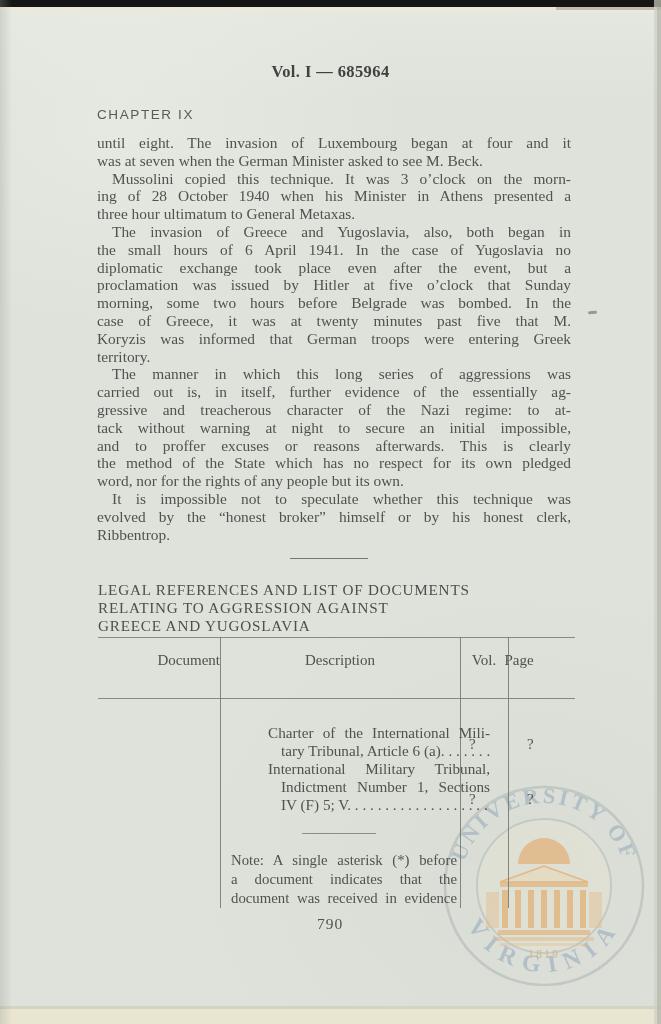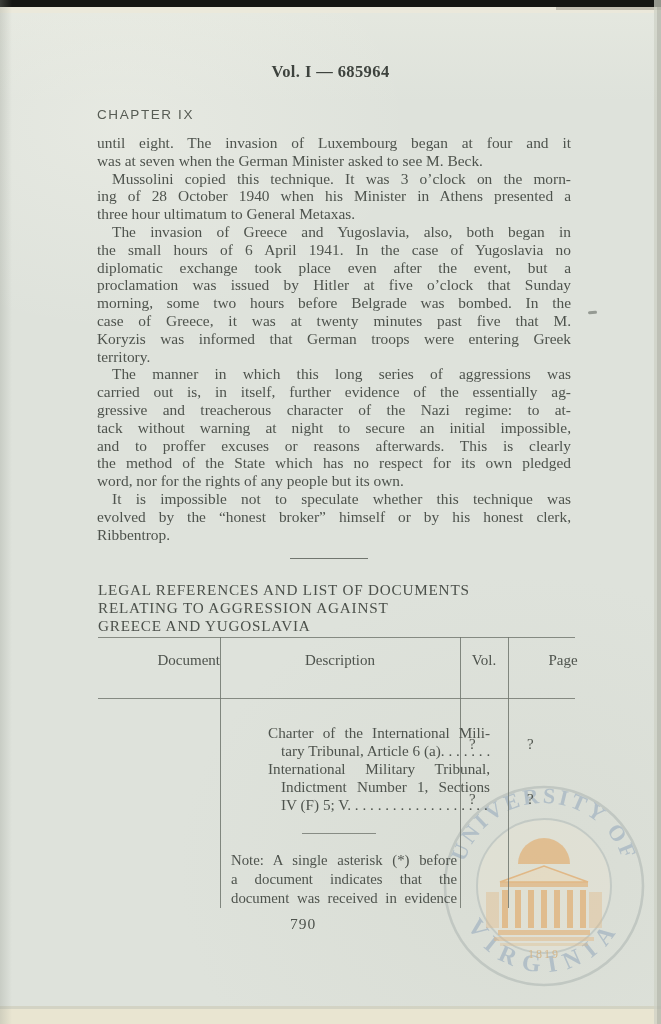--- a/index.html
+++ b/index.html
@@ -45,37 +45,37 @@
   
   .hrule{position:absolute;height:0;border-top:1.3px solid #757a72;opacity:.85;}
   .rule-top{left:98px;top:637px;width:477px;}
   .rule-head{left:98px;top:698px;width:477px;}
   .vline{position:absolute;top:637px;height:271px;width:0;border-left:1.2px solid #70756d;opacity:.85;}
   .v1{left:220px;} .v2{left:460px;} .v3{left:508px;}
   .colhead{position:absolute;top:652px;font-size:15px;color:#4e534d;text-align:center;}
   .ch-doc{left:98px;width:122px;text-align:right;}
   .ch-desc{left:220px;width:240px;}
   .ch-vol{left:460px;width:48px;}
-  .ch-page{left:509px;width:60px;padding-left:24px;}
+  .ch-page{left:489px;width:60px;}
 
   .desc-block{position:absolute;left:232px;top:724px;width:222px;font-size:15.2px;margin-left:36px;}
   .dl{height:17.9px;line-height:17.9px;white-space:nowrap;overflow:hidden;text-align:left;}
   .dl.j{text-align:justify;text-align-last:justify;}
   .dl.ind2{padding-left:13px;}
 
   .qmark{position:absolute;font-size:15px;color:#51564f;}
   .q-vol{left:461px;width:46px;padding-left:8px;}
   .q-page{left:509px;width:58px;padding-left:18px;}
   .q-r1{top:736px;} .q-r2{top:791px;}
 
   .note-divider{position:absolute;left:302px;top:833px;width:74px;border-top:1.2px solid #72776f;opacity:.8;}
   .note-block{position:absolute;left:231px;top:843px;width:226px;font-size:14.8px;margin-top:8px;}
   .nl{height:19px;line-height:19px;text-align:justify;text-align-last:justify;}
 
-  .page-number{position:absolute;left:83px;top:915px;width:440px;text-align:center;font-size:15.5px;color:#4e534d;letter-spacing:1px;}
+  .page-number{position:absolute;left:110px;top:915px;width:440px;text-align:center;font-size:15.5px;color:#4e534d;letter-spacing:1px;}
 
   .seal{position:absolute;left:438px;top:780px;opacity:.62;}
 </style>
 </head>
 <body>
 
 <div class="page">
 
   <svg class="seal" width="212" height="212" viewBox="0 0 212 212">
     <circle cx="106" cy="106" r="99" fill="none" stroke="#b2bab6" stroke-width="2.6"></circle>

